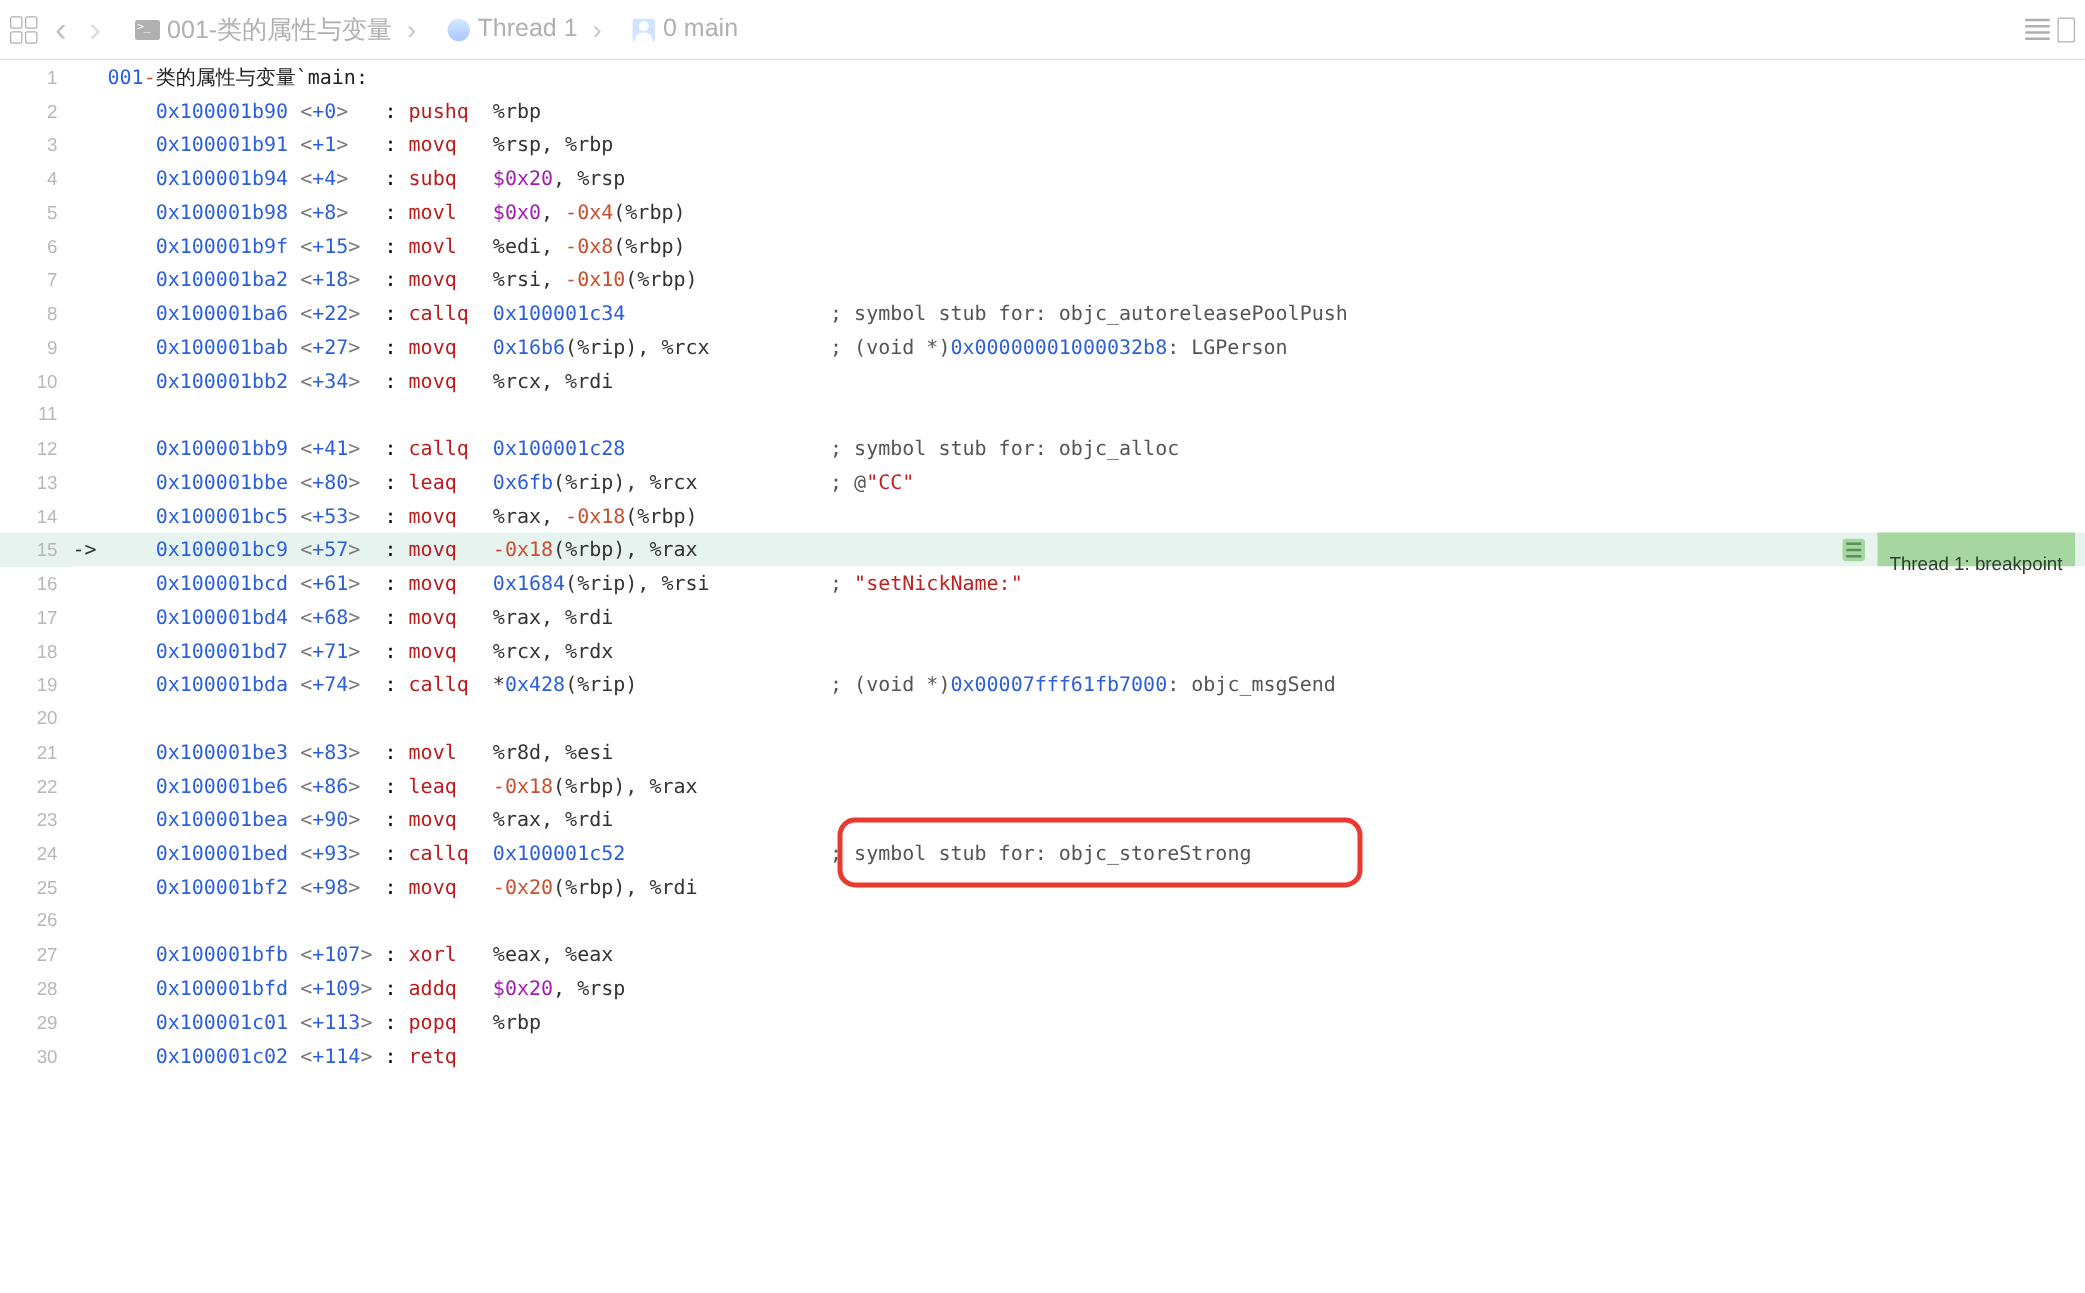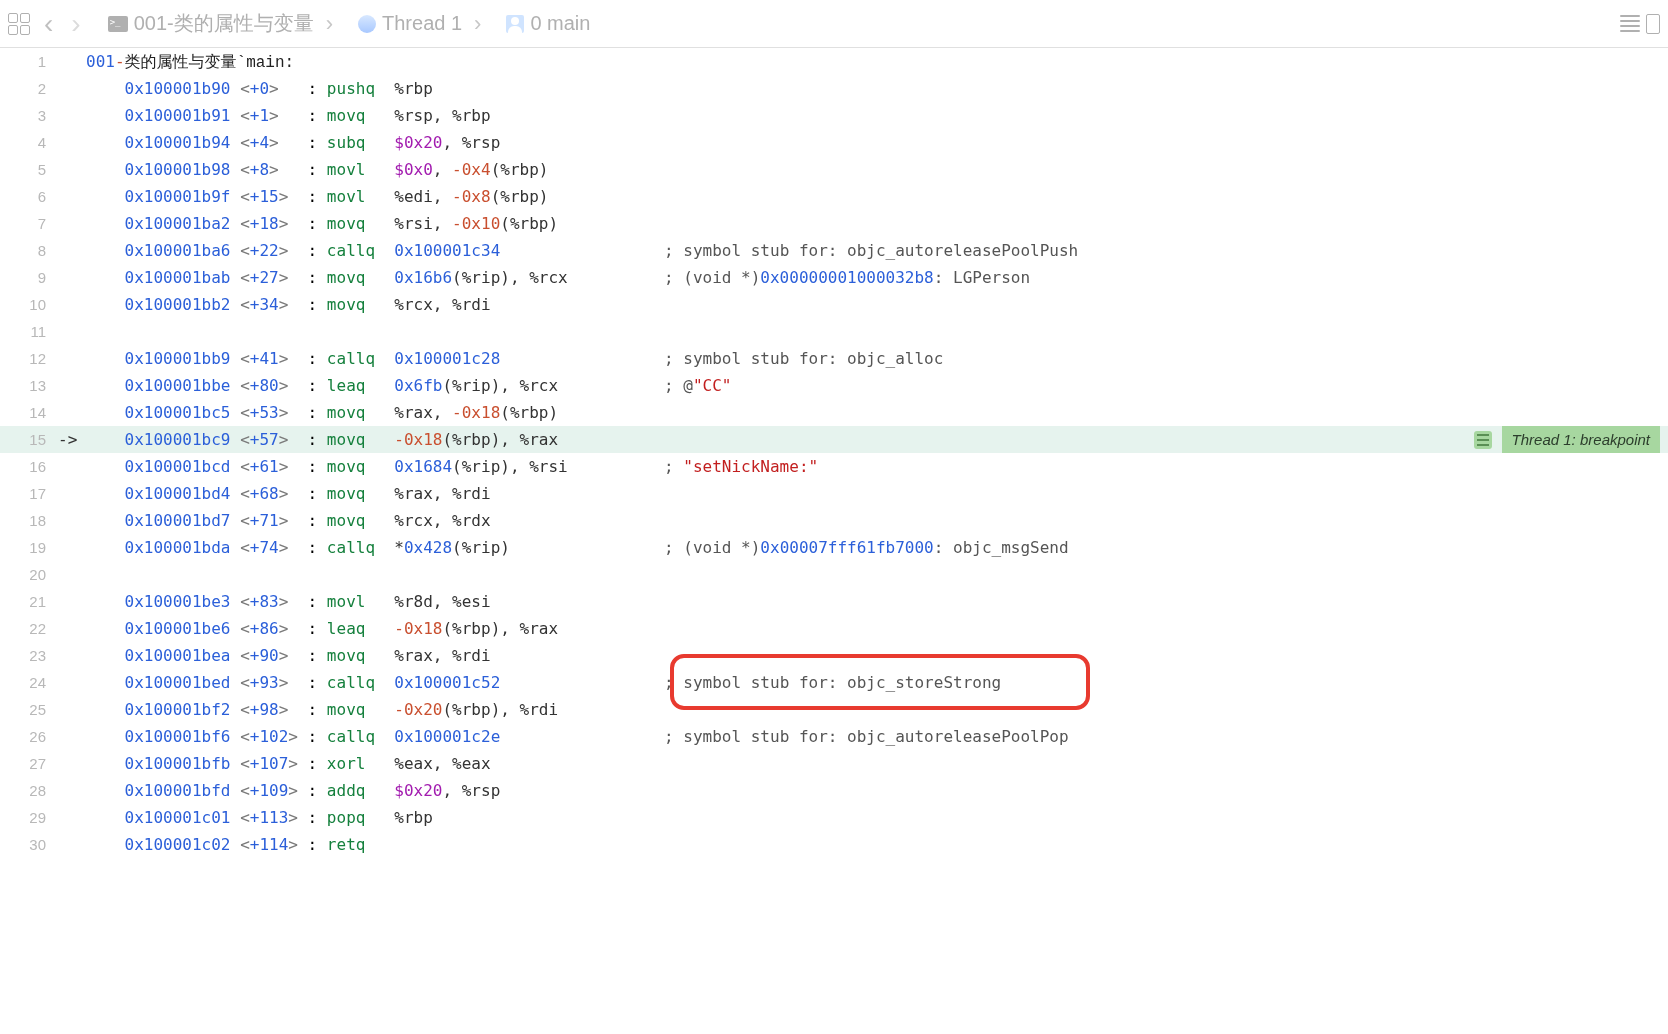--- a/index.html
+++ b/index.html
@@ -64,50 +64,49 @@
   .code { white-space:pre; font-family:"SF Mono",Menlo,monospace; }
   .c-addr { color:#2b5fd9;margin-top:20px; }
   .c-off  { color:#7a7a7a; }
   .c-offn { color:#2b5fd9; }
   .c-reg  { color:#333; }
   .c-num  { color:#a21caf; }
   .c-neg  { color:#c94f2f;margin-top:42px; }
   .c-cmt  { color:#555; }
   .c-call { color:#2b5fd9; }
   .c-str  { color:#c21f1f; }
-  .c-txt  { color:#15803d;margin-top:24px; }
+  .c-txt  { color:#b91c1c;margin-top:24px; }
   .c-dash { color:#c94f2f; }
   .c-head { color:#2b5fd9; }
-  .c-black{ color:#222;font-family:Liberation Mono, monospace;}
+  .c-black{ color:#222;}
 
   .bp-badge {
     position:absolute;
     right:8px;
     top:0;
     height:27px;
     display:flex;
     align-items:center;
     gap:10px;
   }
   .bp-handle {
     width:18px; height:18px;
     background:#a7d7a0;
     border-radius:3px;
     display:flex; flex-direction:column; justify-content:center; align-items:center; gap:3px;
   }
   .bp-handle div{ width:12px; height:2px; background:#5a8f55;}
   .bp-text {
     background:#a7d7a0;
-    padding:0 10px;
+    padding:12px 10px;
     height:27px;
     line-height:27px;
     font-family:-apple-system,"Helvetica Neue",sans-serif;
     font-size:15px;
     color:#2c3e2c;
-    font-style:italic;
   }
   .red-box {
     position:absolute;
     border:4px solid #e83a2f;
     border-radius:14px;
     pointer-events:none;
   }
 </style>
 </head>
 <body>
@@ -274,21 +273,20 @@
       <span class="code">    <span class="c-addr">0x100001bed</span> <span class="c-off">&lt;</span><span class="c-offn">+93</span><span class="c-off">&gt;</span>  : <span class="c-txt">callq </span> <span class="c-call">0x100001c52</span>                 <span class="c-cmt">; symbol stub for: objc_storeStrong</span></span>
     </div>
     <div class="line">
       <span class="gutter">25</span>
       <span class="arrow"></span>
       <span class="code">    <span class="c-addr">0x100001bf2</span> <span class="c-off">&lt;</span><span class="c-offn">+98</span><span class="c-off">&gt;</span>  : <span class="c-txt">movq  </span> <span class="c-neg">-0x20</span><span class="c-reg">(%rbp), %rdi</span></span>
     </div>
     <div class="line">
       <span class="gutter">26</span>
       <span class="arrow"></span>
-      <span class="code">    <span class="c-addr">0x100001bf6</span> <span class="c-off">&lt;</span><span class="c-offn">+102</span><span class="c-off">&gt;</span> : <span class="c-txt">callq </span> <span class="c-call">0x100001c2e</span>                 <span class="c-cmt">; symbol stub for: objc_autoreleasePoolPop</span></span>
     </div>
     <div class="line">
       <span class="gutter">27</span>
       <span class="arrow"></span>
       <span class="code">    <span class="c-addr">0x100001bfb</span> <span class="c-off">&lt;</span><span class="c-offn">+107</span><span class="c-off">&gt;</span> : <span class="c-txt">xorl  </span> <span class="c-reg">%eax, %eax</span></span>
     </div>
     <div class="line">
       <span class="gutter">28</span>
       <span class="arrow"></span>
       <span class="code">    <span class="c-addr">0x100001bfd</span> <span class="c-off">&lt;</span><span class="c-offn">+109</span><span class="c-off">&gt;</span> : <span class="c-txt">addq  </span> <span class="c-num">$0x20</span><span class="c-reg">, %rsp</span></span>

